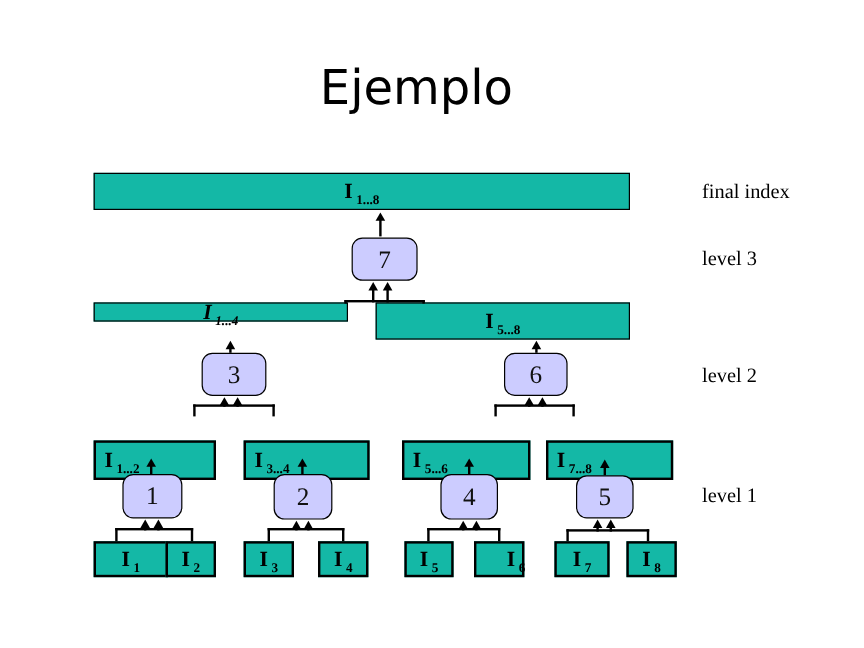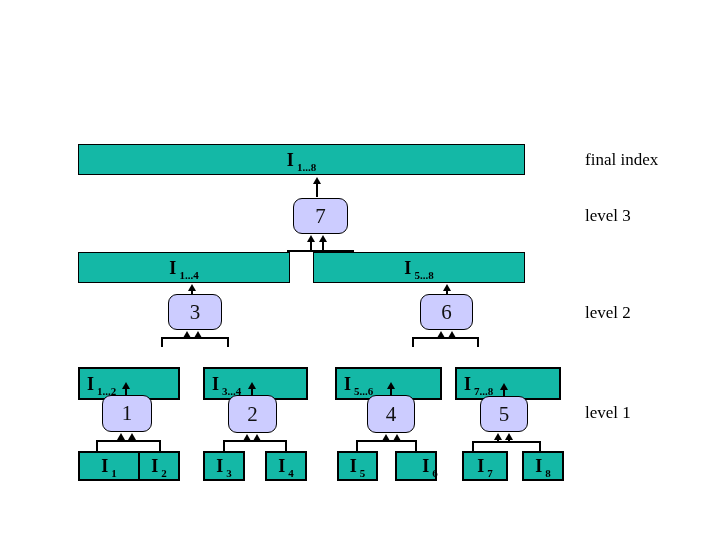--- a/index.html
+++ b/index.html
@@ -20,26 +20,27 @@
   .vline,.hline{position:absolute;background:#000;}
   .arrowhead{position:absolute;width:0;height:0;
              border-left:4px solid transparent;border-right:4px solid transparent;
              border-bottom:7px solid #000;}
   .annotation{position:absolute;font-size:17px;line-height:1.15;white-space:nowrap;color:#000;}
 </style>
 </head>
 <body>
 
 <div class="slide">
+  <div class="title">Ejemplo</div>
 
   <div id="diagram">
       <div class="ibox" style="left: 78px; top: 144px; width: 447px; height: 31px;">
         <div class="ilabel"><span class="base">I</span><span class="sub">1...8</span></div>
       </div>
-      <div class="ibox" style="left: 78px; top: 252px; width: 212px; height: 31px;">
+      <div class="ibox" style="left: 78px; top: 252px; width: 212px; height: 16px; font-style: italic;">
         <div class="ilabel"><span class="base">I</span><span class="sub">1...4</span></div>
       </div>
       <div class="ibox" style="left: 313px; top: 252px; width: 212px; height: 31px;">
         <div class="ilabel"><span class="base">I</span><span class="sub">5...8</span></div>
       </div>
       <div class="ibox thick leftalign" style="left: 78px; top: 347px; width: 102px; height: 33px;">
         <div class="ilabel"><span class="base">I</span><span class="sub">1...2</span></div>
       </div>
       <div class="ibox thick leftalign" style="left: 203px; top: 347px; width: 105px; height: 33px;">
         <div class="ilabel"><span class="base">I</span><span class="sub">3...4</span></div>

